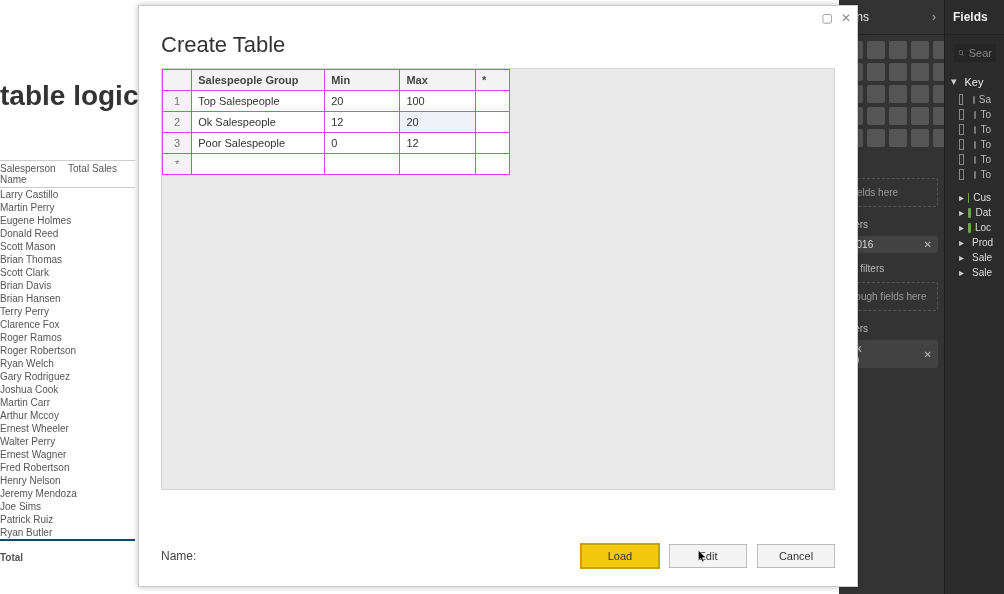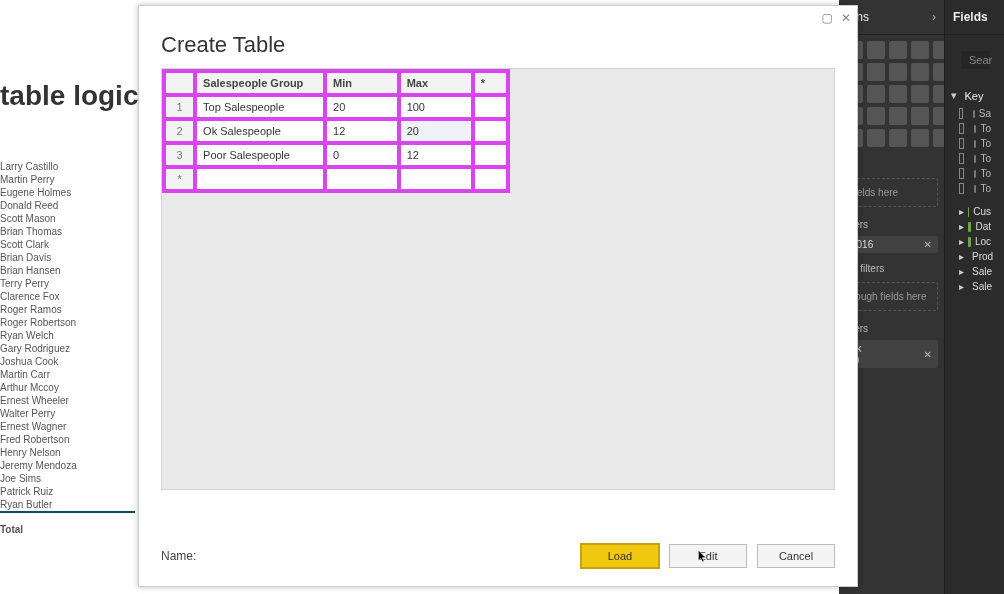--- a/index.html
+++ b/index.html
@@ -73,21 +73,21 @@
     padding:6px 8px 2px 8px; font-size:10px; color:#bbb;
   }
   .chip {
     margin:4px 6px; background:#424242; border-radius:2px;
     padding:3px 6px; font-size:10px; color:#ddd;
     display:flex; align-items:center;
     position:relative;
   }
   .chip .x { margin-left:auto; color:#bbb;}
   .search-box {
-    margin:16px; background:#252525; border-radius:2px;
+    margin:9px; background:#252525; border-radius:2px;
     padding:3px 4px; color:#888; font-size:11px;
     display:flex; align-items:center; gap:4px;
   }
   .search-box svg { width:12px; height:12px; fill:#888;}
   .field-row {
     display:flex; align-items:center; gap:4px; padding:2px 14px;
     font-size:10px; color:#ddd; white-space:nowrap; overflow:hidden;
   }
   .field-row .tri { width:8px; color:#ccc;}
   .field-row .tbl { width:10px; height:10px; background:#6aa84f; border-radius:1px; display:inline-block;}
@@ -126,21 +126,21 @@
   .grid-wrap {
     margin:0 22px; height:420px;
     background:#e9e9e9; border:1px solid #d4d4d4;
     position:relative;
   }
   table.grid {
     border-collapse:collapse; background:#fff; width:348px;
     position:absolute; left:0; top:0;
   }
   table.grid th, table.grid td {
-    border:4px solid #d946ef; padding:3px 6px; font-size:11px;
+    border:1px solid #d946ef; padding:3px 6px; font-size:11px;
     text-align:left; height:14px;
   }
   table.grid th { background:#f3f3f3; font-weight:600; color:#444;}
   table.grid .rh {
     width:18px; text-align:center; background:#f3f3f3; color:#777;
   }
   table.grid td.editing { background:#eef2f7; }
   .col-a { width:130px;}
   .col-b { width:70px;}
   .col-c { width:70px;}
@@ -173,20 +173,24 @@
 </head>
 <body>
 
 <div class="canvas">
 
   <div class="report-bg">
     <div class="bg-title">
       <span>table logic</span>
     </div>
     <div class="bg-table">
+      <div class="bg-thead">
+        <span>Salesperson Name</span>
+        <span>Total Sales</span>
+      </div>
       <div id="bg-rows">
           <div class="bg-row">Larry Castillo</div>
           <div class="bg-row">Martin Perry</div>
           <div class="bg-row">Eugene Holmes</div>
           <div class="bg-row">Donald Reed</div>
           <div class="bg-row">Scott Mason</div>
           <div class="bg-row">Brian Thomas</div>
           <div class="bg-row">Scott Clark</div>
           <div class="bg-row">Brian Davis</div>
           <div class="bg-row">Brian Hansen</div>

